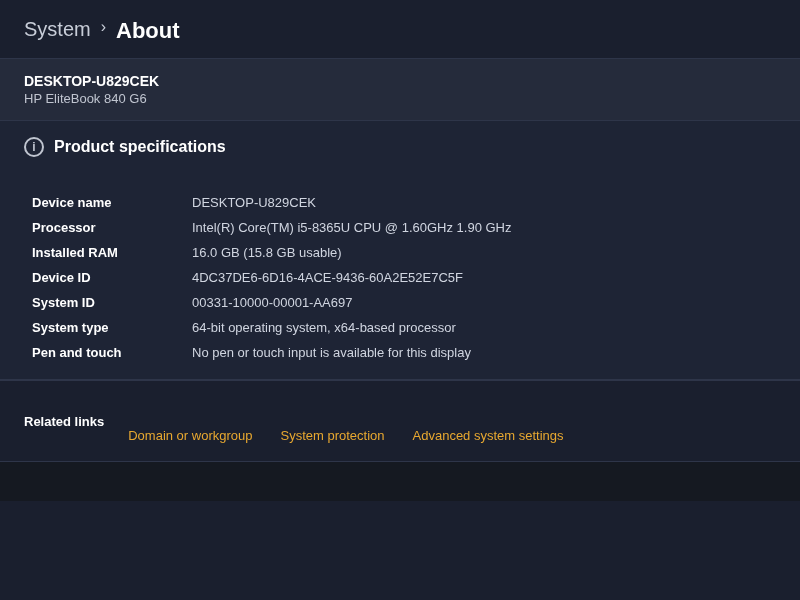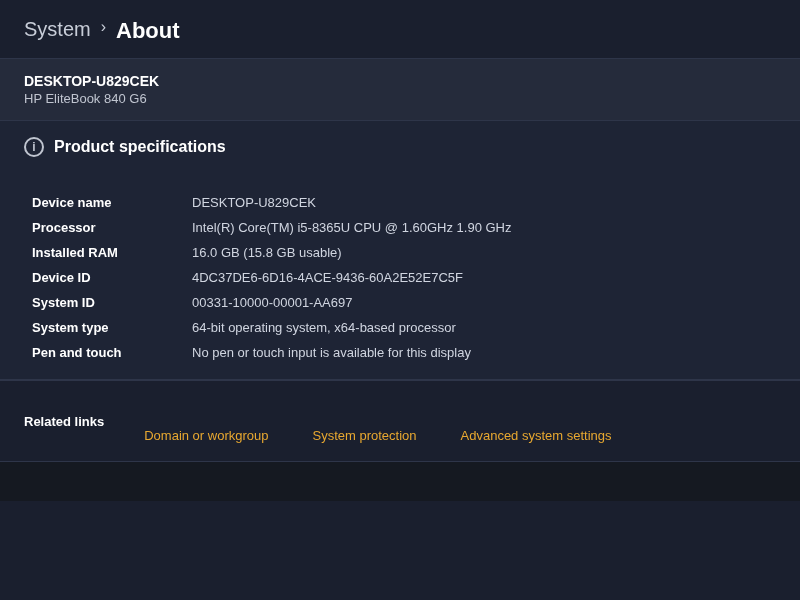--- a/index.html
+++ b/index.html
@@ -121,21 +121,21 @@
       height: 1px;
       background-color: #2e3549;
       margin: 0 0;
     }
 
     .related-links {
       background-color: #1a1f2e;
       padding: 18px 24px;
       display: flex;
       align-items: center;
-      gap: 16px;
+      gap: 0;
       border-top: 1px solid #2e3549;
     }
 
     .related-links-label {
       font-size: 13px;
       font-weight: 600;
       color: #ffffff;
       margin-right: 24px;
     }
 

